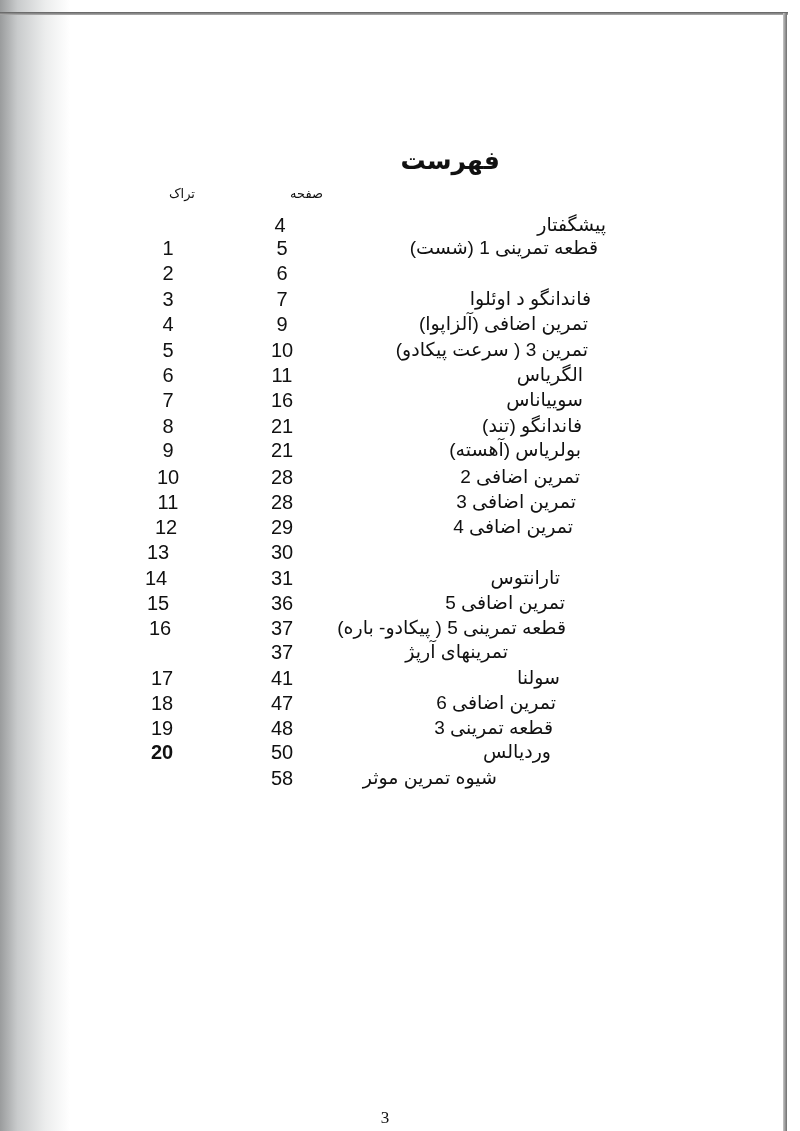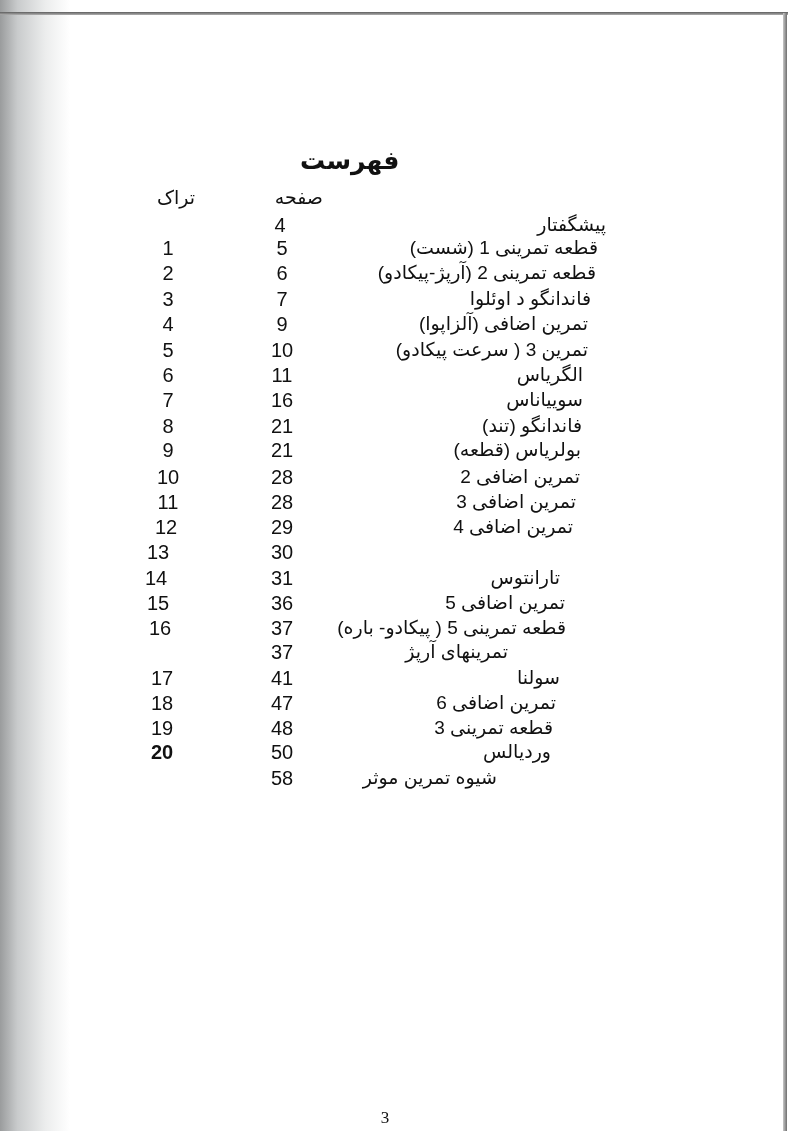--- a/index.html
+++ b/index.html
@@ -15,25 +15,25 @@
   }
   .page-top-edge {
     position:absolute; left:0; top:12px; width:788px; height:3px;
     background:linear-gradient(to bottom, #5e5e5e, #b0b0b0);
   }
   .page-right-edge {
     position:absolute; left:783px; top:13px; width:4px; height:1118px;
     background:linear-gradient(to right, #c8c8c8, #6f6f6f);
   }
   .title {
-    position:absolute; left:300px; width:200px; top:146px; text-align:left;
+    position:absolute; left:300px; width:200px; top:146px; text-align:right;
     font-size:25px; font-weight:bold; direction:rtl;
   }
   .col-head {
-    position:absolute; font-size:19px; direction:rtl; white-space:nowrap;margin-left:48px;
+    position:absolute; font-size:13px; direction:rtl; white-space:nowrap;margin-left:48px;
   }
   .col-head.track { right:605px; top:186px; }
   .col-head.page  { right:477px; top:186px; }
   .row { position:absolute; left:0; width:800px; height:26px; }
   .cell { position:absolute; top:0; white-space:nowrap; font-size:20px; line-height:26px; }
   .cell.track { width:60px; text-align:center; }
   .cell.page  { width:60px; text-align:center; }
   .cell.name  { direction:rtl; text-align:left; font-size:19px; }
   .page-number {
     position:absolute; left:370px; top:1108px; width:30px; text-align:center;
@@ -58,21 +58,20 @@
       <span class="cell name" style="right: 194px;">پیشگفتار</span>
     </div>
     <div class="row" style="top: 235px;">
       <span class="cell track" style="left: 138px;">1</span>
       <span class="cell page" style="left: 252px;">5</span>
       <span class="cell name" style="right: 202px;">قطعه تمرینی 1  (شست)</span>
     </div>
     <div class="row" style="top: 260px;">
       <span class="cell track" style="left: 138px;">2</span>
       <span class="cell page" style="left: 252px;">6</span>
-      <span class="cell name" style="right: 204px;">قطعه تمرینی 2 (آرپژ-پیکادو)</span>
     </div>
     <div class="row" style="top: 286px;">
       <span class="cell track" style="left: 138px;">3</span>
       <span class="cell page" style="left: 252px;">7</span>
       <span class="cell name" style="right: 209px;">فاندانگو د اوئلوا</span>
     </div>
     <div class="row" style="top: 311px;">
       <span class="cell track" style="left: 138px;">4</span>
       <span class="cell page" style="left: 252px;">9</span>
       <span class="cell name" style="right: 212px;">تمرین اضافی (آلزاپوا)</span>
@@ -93,21 +92,21 @@
       <span class="cell name" style="right: 217px;">سوییاناس</span>
     </div>
     <div class="row" style="top: 413px;">
       <span class="cell track" style="left: 138px;">8</span>
       <span class="cell page" style="left: 252px;">21</span>
       <span class="cell name" style="right: 218px;">فاندانگو (تند)</span>
     </div>
     <div class="row" style="top: 437px;">
       <span class="cell track" style="left: 138px;">9</span>
       <span class="cell page" style="left: 252px;">21</span>
-      <span class="cell name" style="right: 219px;">بولریاس (قطعه)</span>
+      <span class="cell name" style="right: 219px;">بولریاس (آهسته)</span>
     </div>
     <div class="row" style="top: 464px;">
       <span class="cell track" style="left: 138px;">10</span>
       <span class="cell page" style="left: 252px;">28</span>
       <span class="cell name" style="right: 220px;">تمرین اضافی 2</span>
     </div>
     <div class="row" style="top: 489px;">
       <span class="cell track" style="left: 138px;">11</span>
       <span class="cell page" style="left: 252px;">28</span>
       <span class="cell name" style="right: 224px;">تمرین اضافی 3</span>

